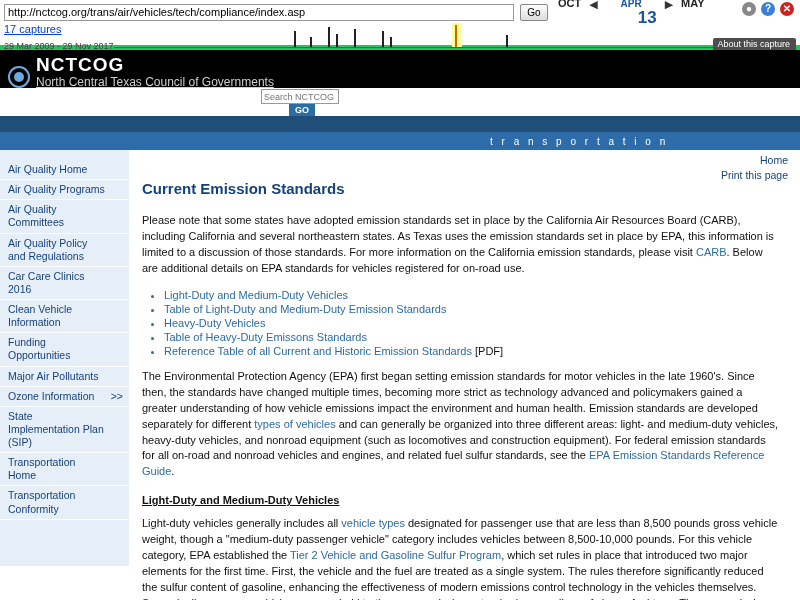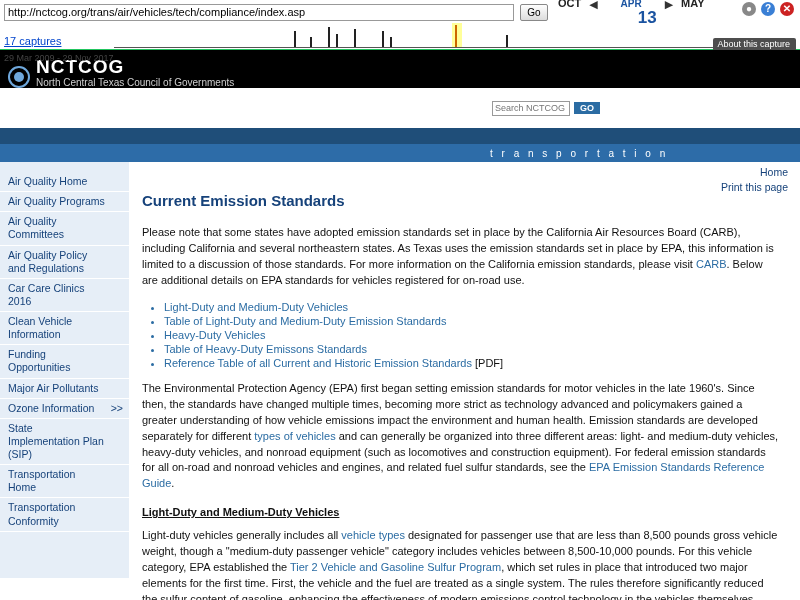--- a/index.html
+++ b/index.html
@@ -8,21 +8,21 @@
     width: 800px; height: 600px;
     overflow: hidden;
     background: #fff;
     font-family: "Liberation Sans", sans-serif;
   }
 
   
   .wb-bar {
     width: 100%;
     background: #fff;
-    border-bottom: 1px solid #22c55e;
+    border-bottom: 5px solid #22c55e;
     height: 50px;
     position: relative;
     font-size: 11px;
   }
   .wb-row1 {
     display: flex;
     align-items: center;
     height: 22px;
     padding: 2px 4px 0 4px;
   }
@@ -71,21 +71,21 @@
 
   .wb-row2 {
     display: flex;
     align-items: flex-start;
     height: 28px;
     padding: 0 4px;
     position: relative;
   }
   .wb-captures {
     width: 110px;
-    padding-top: 13px;
+    padding-top: 1px;
   }
   .wb-captures a {
     color: #0044cc;
     text-decoration: underline;
     font-size: 11px;
   }
   .wb-range {
     font-size: 9px;
     color: #444;
     margin-top: 6px;
@@ -176,32 +176,34 @@
     background: #6fa8dc;
     border-radius: 50%;
   }
   .hdr .brand { line-height: 1; }
   .hdr .brand .big {
     font-size: 19px;
     font-weight: bold;
     letter-spacing: 1px;
   }
   .hdr .brand .small {
-    font-size: 10px;
+    font-size: 12px;
     color: #cfcfcf;
     margin-top: 2px;
+    text-decoration: underline;
   }
 
   .searchbar {
-    height: 40px;
+    height: 28px;
     background: #fff;
     display: flex;
     justify-content: flex-end;
     align-items: center;
     padding-right: 200px;
+    flex-direction: column;
   }
   .searchbar input {
     width: 78px;
     height: 15px;
     font-size: 9px;
     border: 1px solid #999;
     padding: 0 2px;
     color: #555;
   }
   .searchbar .go {

